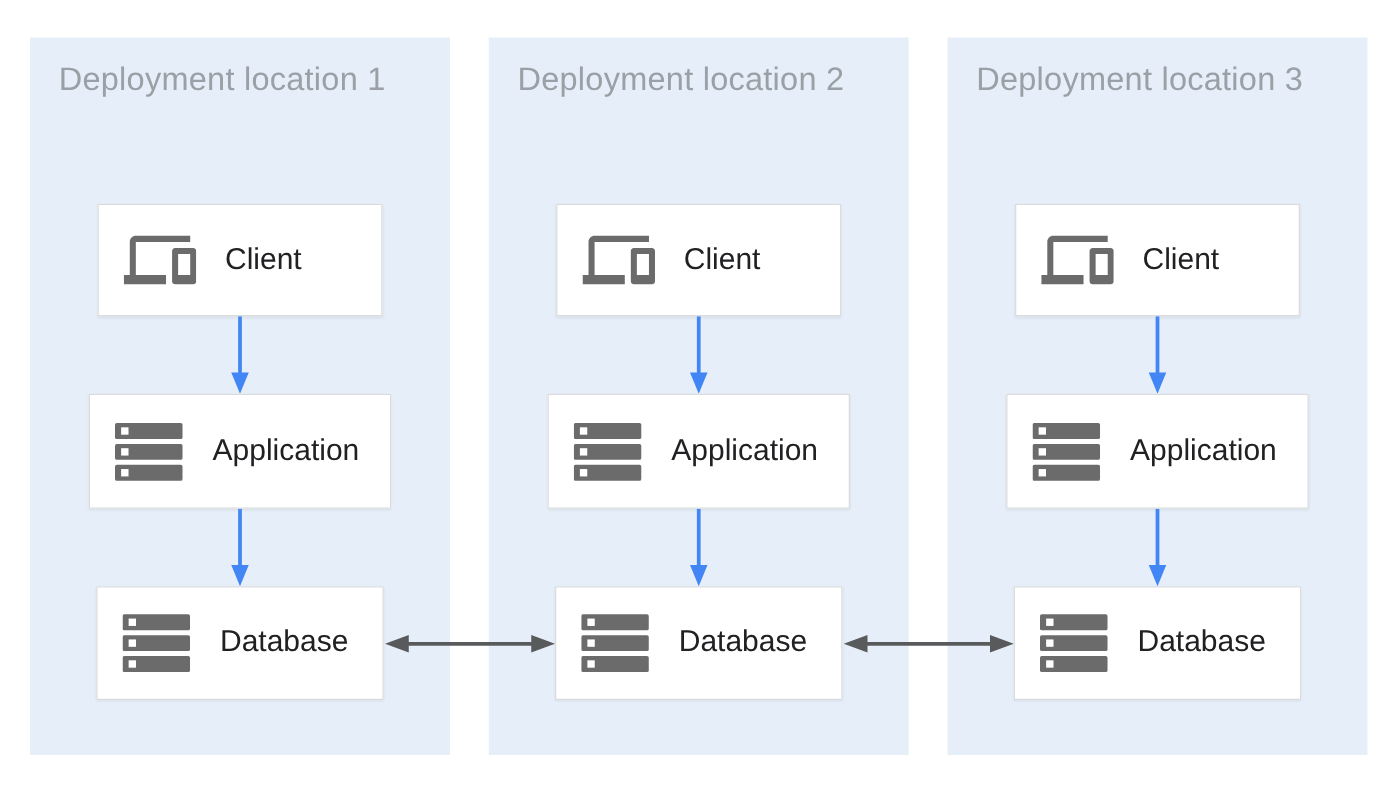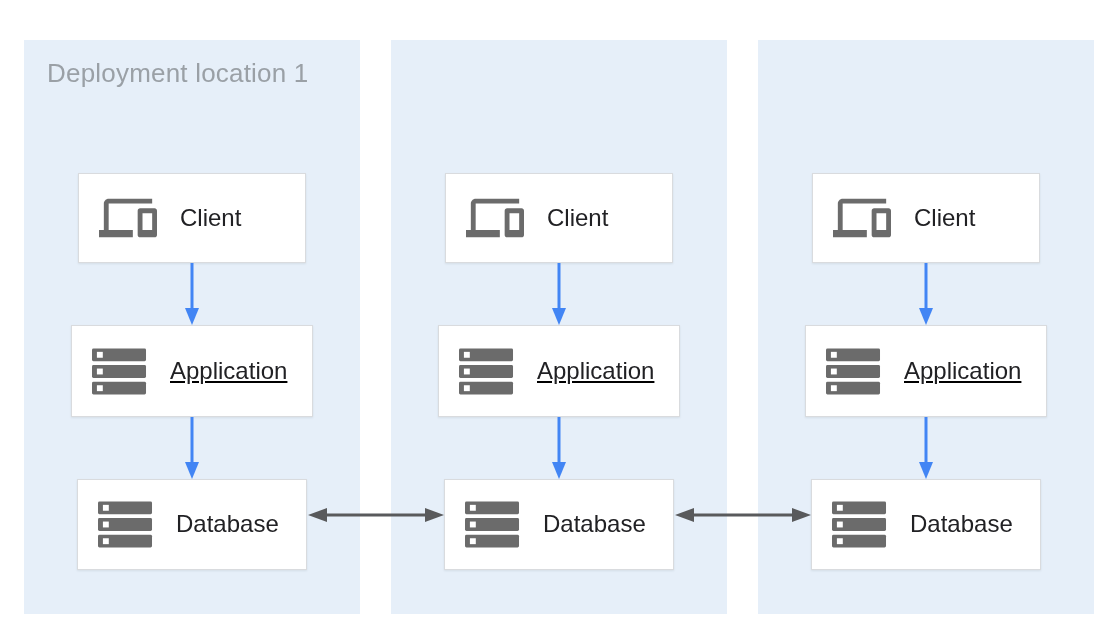--- a/index.html
+++ b/index.html
@@ -16,21 +16,21 @@
   html,body{margin:0;padding:0;}
   body{
     width:1120px;height:636px;
     background:#FFFFFF;
     font-family:"Liberation Sans","DejaVu Sans",sans-serif;
     position:relative;overflow:hidden;
   }
   .canvas{position:absolute;left:0;top:0;width:1120px;height:636px;}
 
   .panel{
-    position:absolute;top:40px;width:336px;height:574px;
+    position:absolute;top:30px;width:336px;height:574px;
     background:var(--panel-bg);
   }
   .panel-1{left:24px;}
   .panel-2{left:391px;}
   .panel-3{left:758px;}
 
   .panel-title{
     position:absolute;top:16px;left:23px;margin:0;
     font-size:26px;font-weight:400;line-height:34px;
     color:var(--title-text);letter-spacing:.2px;
@@ -39,21 +39,21 @@
 
   .node{
     position:absolute;left:50%;transform:translateX(-50%);
     background:var(--box-bg);
     border:1px solid var(--box-border);
     box-shadow:0 1px 2px rgba(60,64,67,.10);
     display:flex;align-items:center;
     padding-left:20px;column-gap:23px;
   }
   .node-client{top:133px;width:228px;height:90px;}
-  .node-application{top:285px;width:242px;height:92px;text-decoration:underline;}
+  .node-application{top:285px;width:242px;height:92px;}
   .node-database{top:439px;width:230px;height:91px;text-align:center;}
 
   .node-label{
     font-size:24px;color:var(--label-text);
     white-space:nowrap;line-height:1.2;
   }
 
   .icon-devices{width:58px;height:58px;flex:0 0 auto;}
   .icon-devices path{fill:var(--icon-gray);}
   .icon-server{width:55px;height:47px;flex:0 0 auto;}
@@ -116,20 +116,21 @@
         <rect class="bar" x="0" y="17" width="55" height="13" rx="1.5"></rect>
           <rect class="dot" x="5" y="20.5" width="6" height="6"></rect>
         <rect class="bar" x="0" y="34" width="55" height="13" rx="1.5"></rect>
           <rect class="dot" x="5" y="37.5" width="6" height="6"></rect>
       </svg>
       <span class="node-label">Database</span>
     </div>
   </section>
 
   <section class="panel panel-2">
+    <h2 class="panel-title">Deployment location 2</h2>
 
     <div class="node node-client">
       <svg class="icon-devices" viewBox="0 0 24 24">
         <path d="M4 6h18V4H4c-1.1 0-2 .9-2 2v11H0v3h14v-3H4V6zm19 2h-6c-.55 0-1 .45-1 1v10c0 .55.45 1 1 1h6c.55 0 1-.45 1-1V9c0-.55-.45-1-1-1zm-1 9h-4v-7h4v7z"></path>
       </svg>
       <span class="node-label">Client</span>
     </div>
 
     <svg class="varrow varrow-1" viewBox="0 0 16 62">
       <line x1="8" y1="0" x2="8" y2="47"></line>
@@ -160,20 +161,21 @@
         <rect class="bar" x="0" y="17" width="55" height="13" rx="1.5"></rect>
           <rect class="dot" x="5" y="20.5" width="6" height="6"></rect>
         <rect class="bar" x="0" y="34" width="55" height="13" rx="1.5"></rect>
           <rect class="dot" x="5" y="37.5" width="6" height="6"></rect>
       </svg>
       <span class="node-label">Database</span>
     </div>
   </section>
 
   <section class="panel panel-3">
+    <h2 class="panel-title">Deployment location 3</h2>
 
     <div class="node node-client">
       <svg class="icon-devices" viewBox="0 0 24 24">
         <path d="M4 6h18V4H4c-1.1 0-2 .9-2 2v11H0v3h14v-3H4V6zm19 2h-6c-.55 0-1 .45-1 1v10c0 .55.45 1 1 1h6c.55 0 1-.45 1-1V9c0-.55-.45-1-1-1zm-1 9h-4v-7h4v7z"></path>
       </svg>
       <span class="node-label">Client</span>
     </div>
 
     <svg class="varrow varrow-1" viewBox="0 0 16 62">
       <line x1="8" y1="0" x2="8" y2="47"></line>

